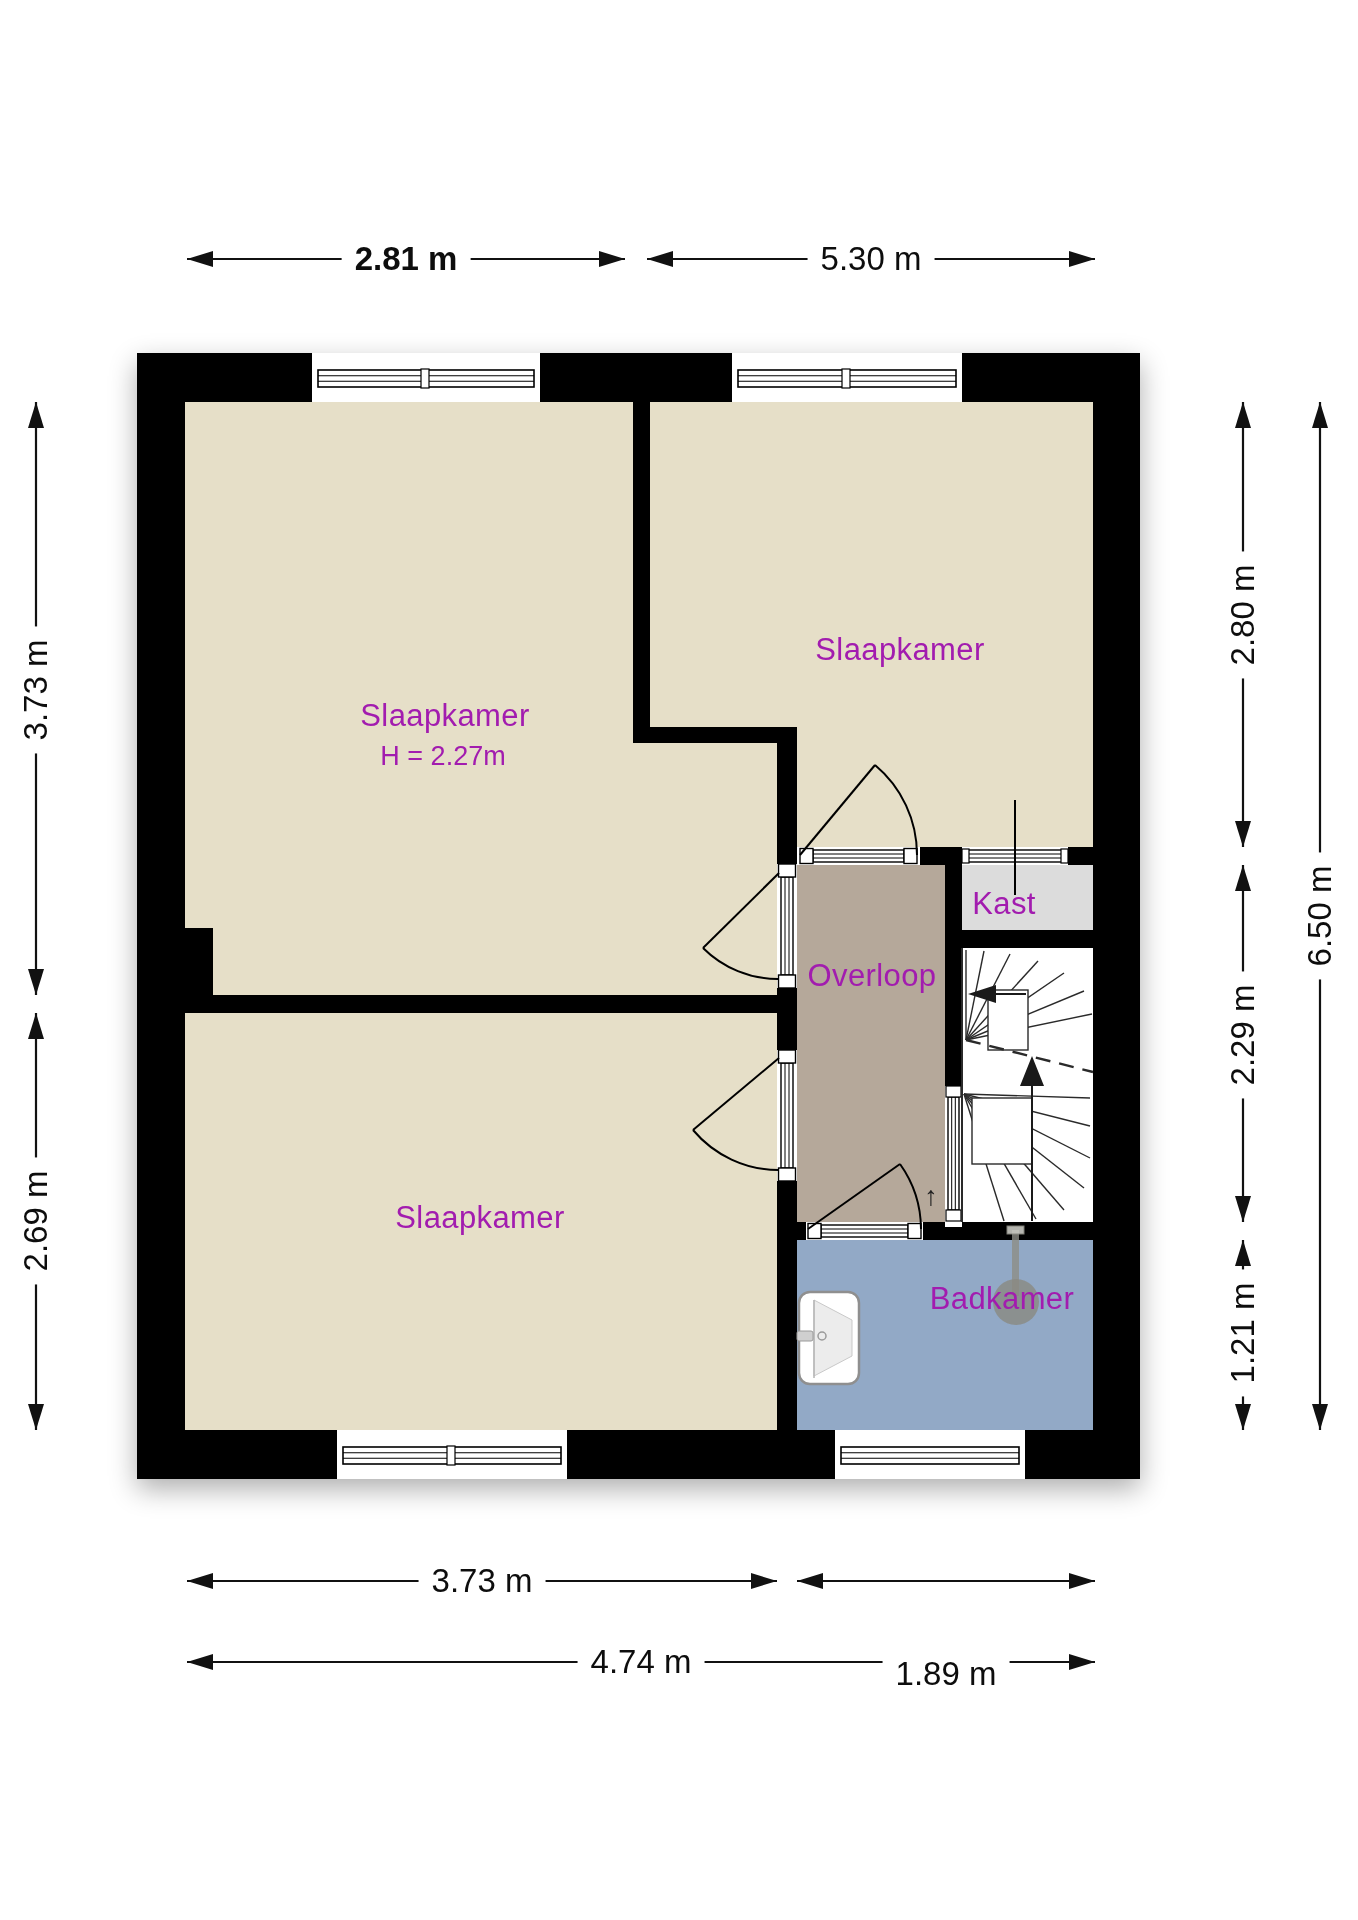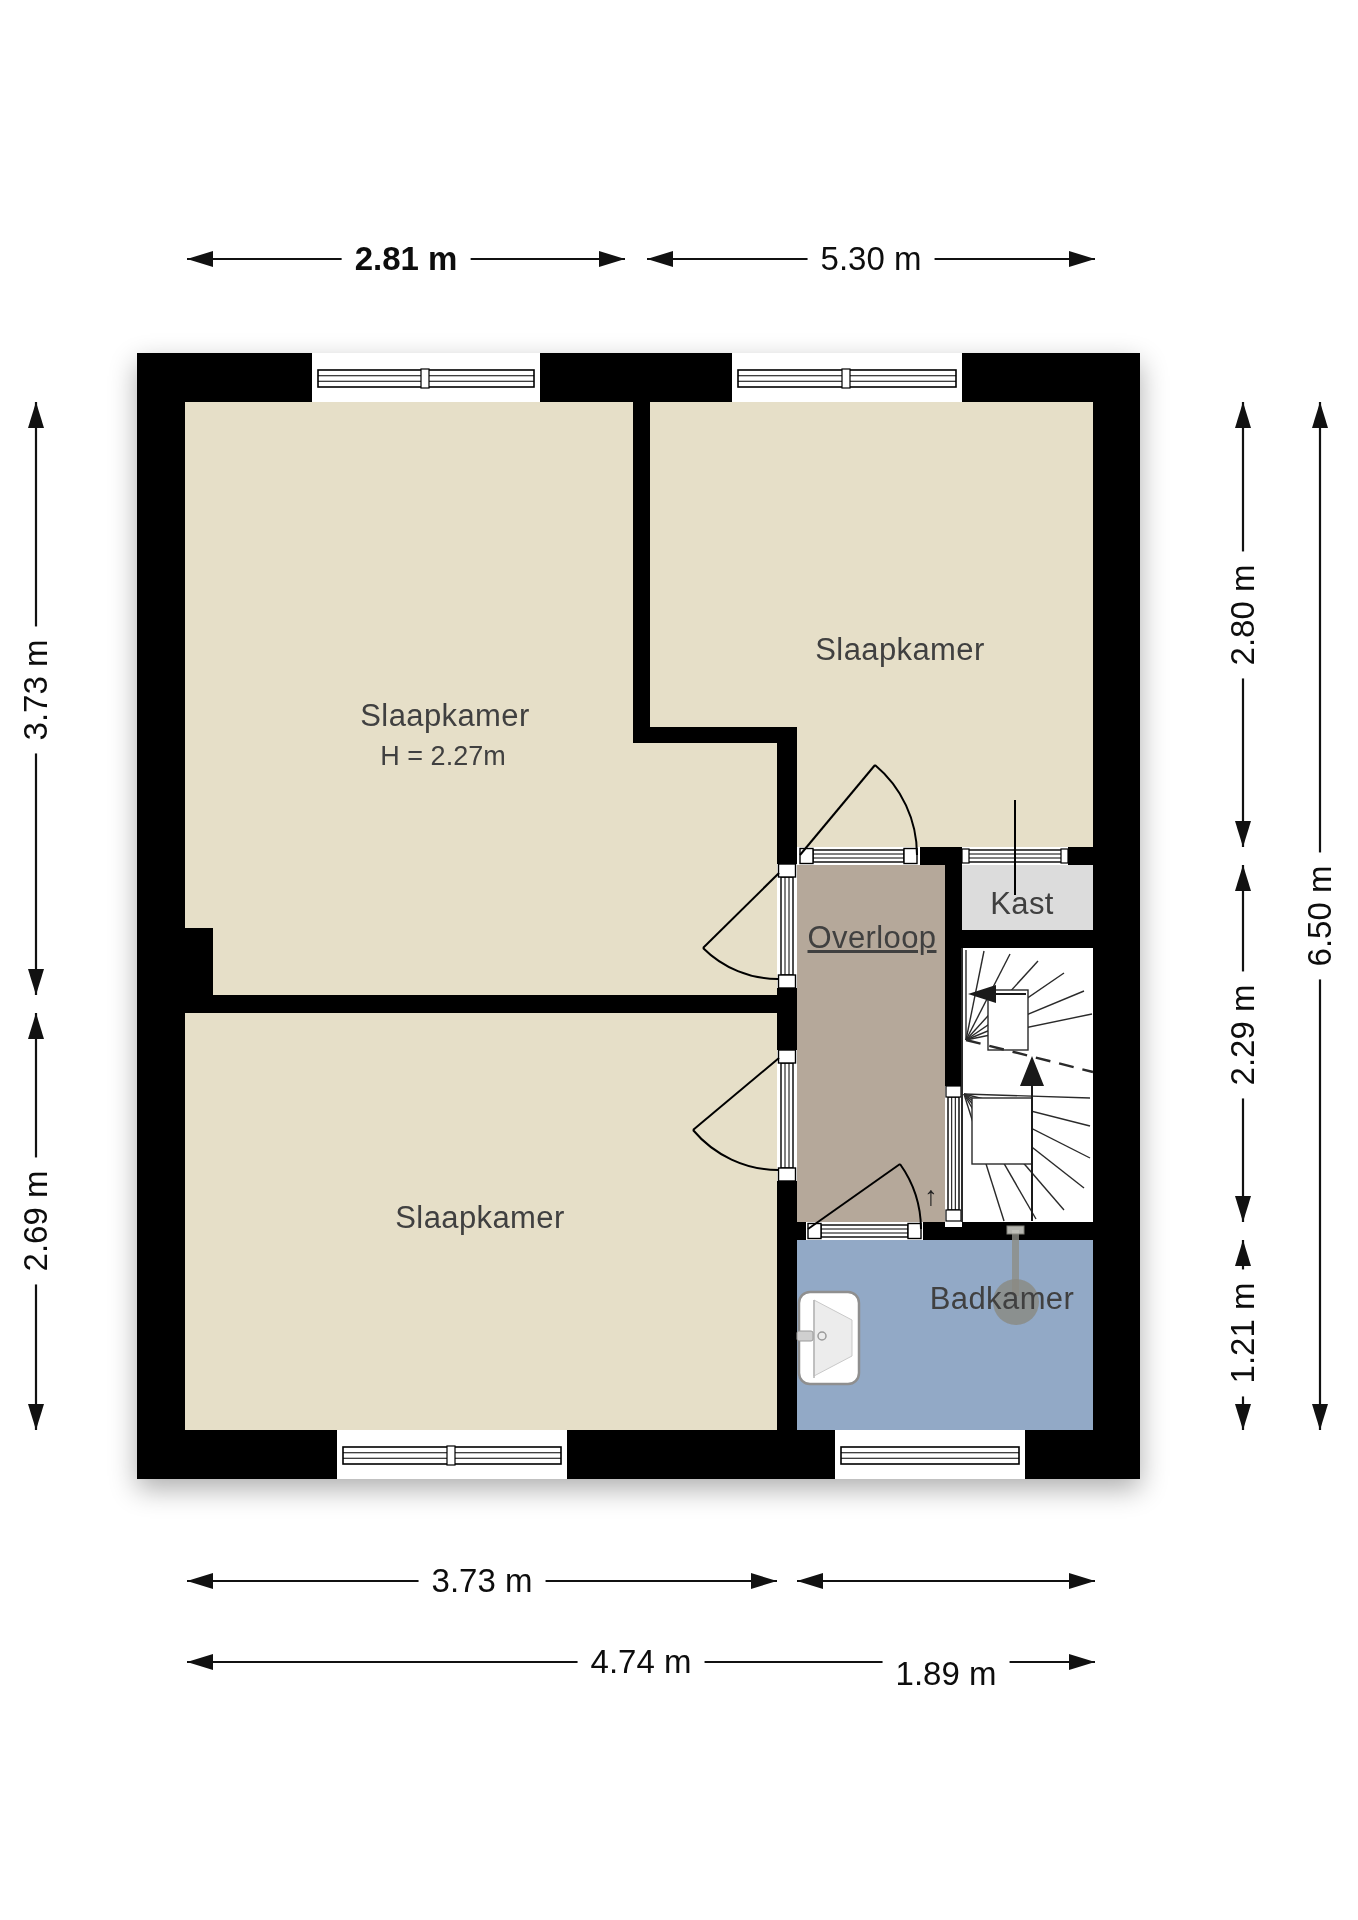--- a/index.html
+++ b/index.html
@@ -5,21 +5,21 @@
   html,body{margin:0;padding:0;background:#ffffff;}
   #canvas{
     position:relative;width:1358px;height:1920px;background:#ffffff;overflow:hidden;
     font-family:"Liberation Sans", sans-serif;
   }
   svg{position:absolute;left:0;top:0;}
   .building-shadow{
     position:absolute;left:137px;top:353px;width:1003px;height:1126px;
     box-shadow:0 10px 26px rgba(0,0,0,0.32);
   }
-  .label{position:absolute;transform:translate(-50%,-50%);white-space:nowrap;color:#404040;}
+  .label{position:absolute;transform:translate(-50%,-50%);white-space:nowrap;color:#a21caf;}
   .room-label{font-size:31px;letter-spacing:0.4px;}
   .room-note{font-size:27px;}
   .dim-label{font-size:33px;background:#ffffff;padding:0 13px;color:#0d0d0d;}
   .dim-label.v{transform:translate(-50%,-50%) rotate(-90deg);}
   .up-marker{font-size:27px;color:#222;}
 </style>
 </head>
 <body>
 
 <div id="canvas">
@@ -267,22 +267,22 @@
         <polygon points="1320,402 1312,428 1328,428" stroke="none"></polygon>
         <polygon points="1320,1430 1312,1404 1328,1404" stroke="none"></polygon>
       </g>
     </g>
   </svg>
 
   <div class="label room-label" style="left:445px;top:716px;">Slaapkamer</div>
   <div class="label room-note" style="left:443px;top:756px;">H = 2.27m</div>
   <div class="label room-label" style="left:900px;top:650px;">Slaapkamer</div>
   <div class="label room-label" style="left:480px;top:1218px;">Slaapkamer</div>
-  <div class="label room-label" style="left:872px;top:938px;text-decoration:underline;">Overloop</div>
-  <div class="label room-label" style="left:1004px;top:904px;margin-left:18px;">Kast</div>
+  <div class="label room-label" style="left:872px;top:976px;">Overloop</div>
+  <div class="label room-label" style="left:1004px;top:904px;">Kast</div>
   <div class="label room-label" style="left:1002px;top:1299px;">Badkamer</div>
   <div class="label up-marker" style="left:931px;top:1196px;">↑</div>
 
   <div class="label dim-label" style="left:406px;top:259px;font-weight:bold;">2.81 m</div>
   <div class="label dim-label" style="left:871px;top:259px;">5.30 m</div>
   <div class="label dim-label" style="left:482px;top:1581px;">3.73 m</div>
   <div class="label dim-label" style="left:946px;top:1674px;">1.89 m</div>
   <div class="label dim-label" style="left:641px;top:1662px;">4.74 m</div>
   <div class="label dim-label v" style="left:36px;top:690px;">3.73 m</div>
   <div class="label dim-label v" style="left:36px;top:1221px;">2.69 m</div>

